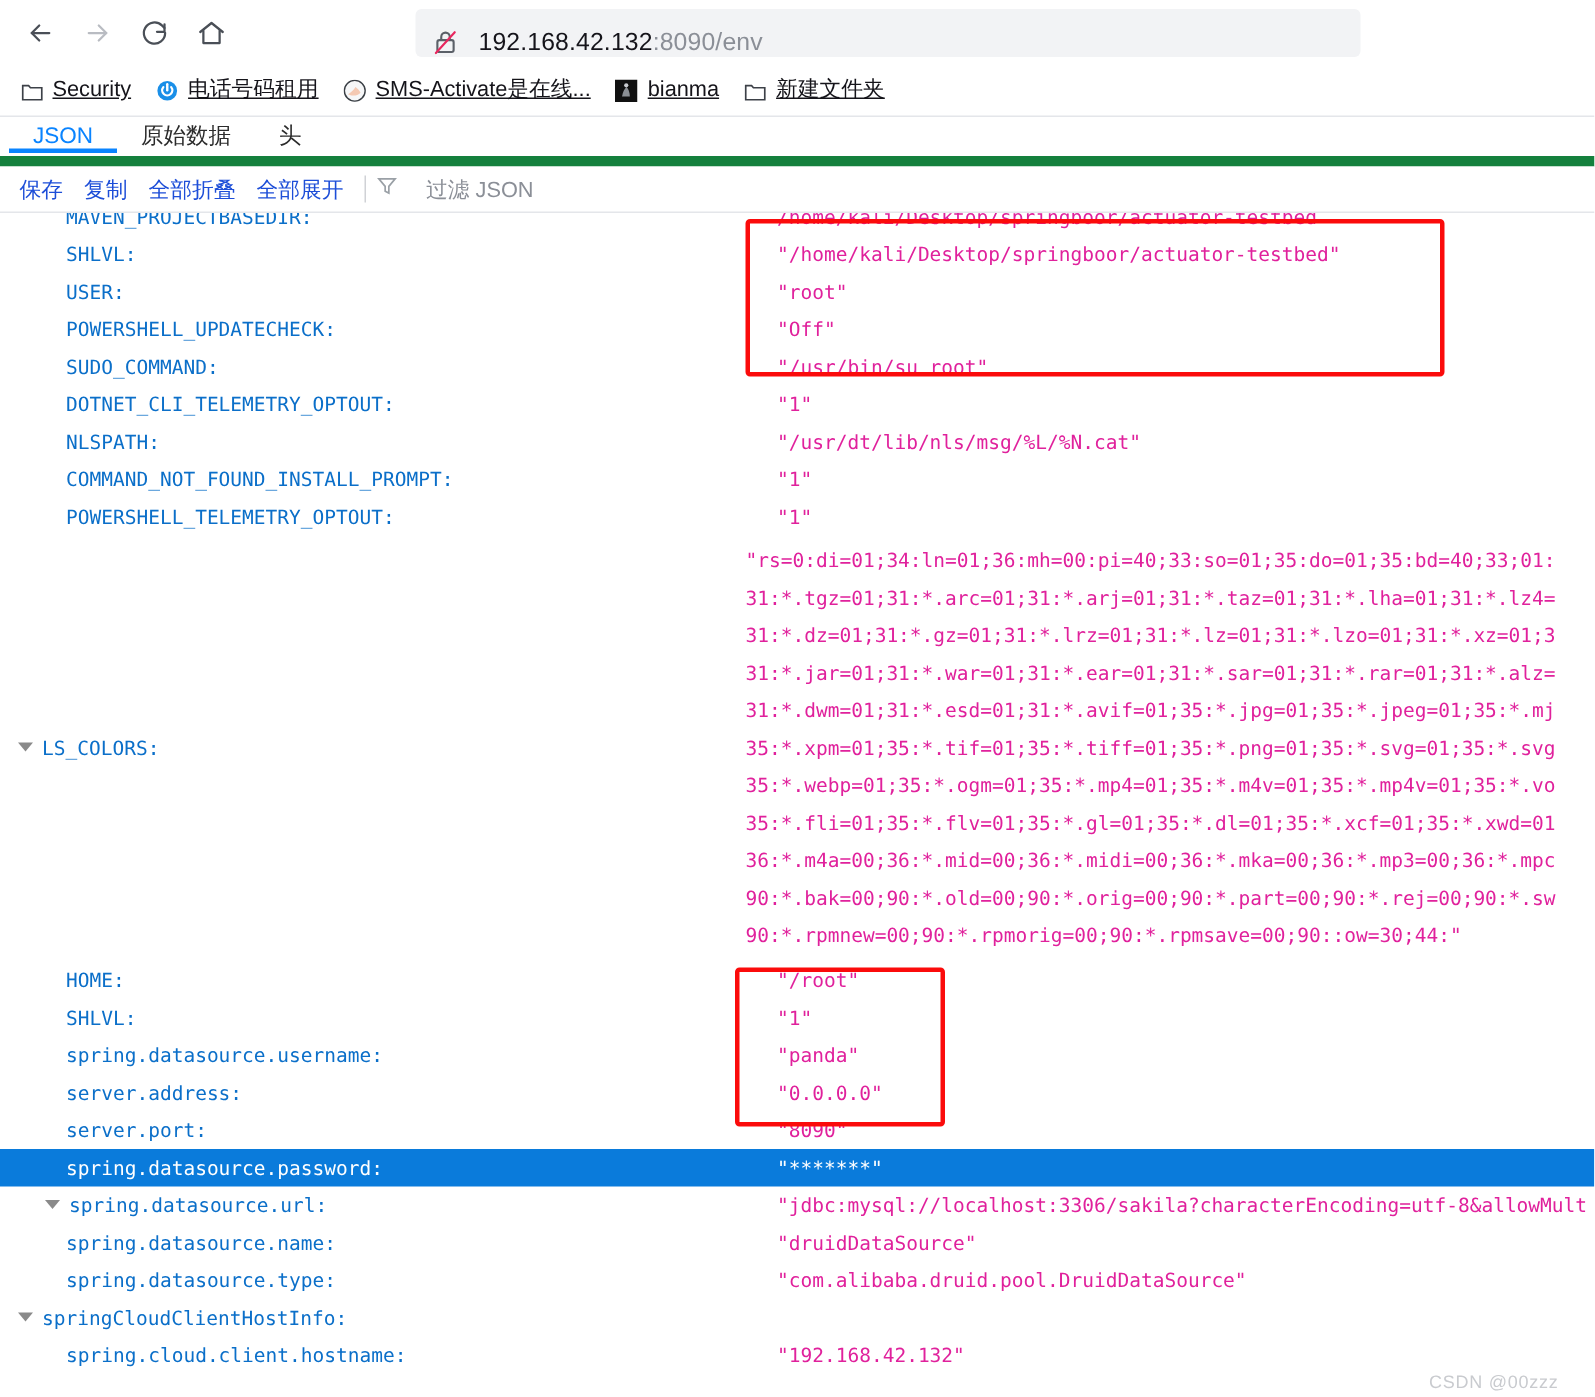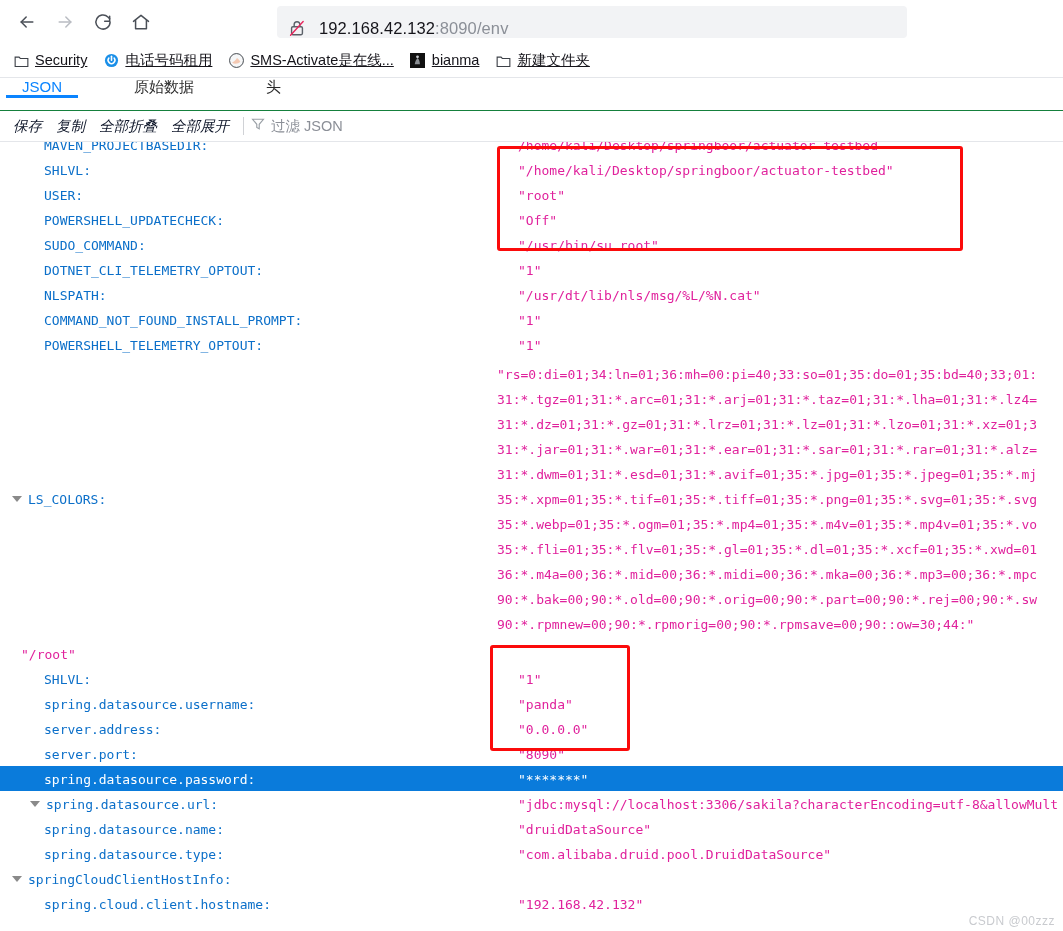--- a/index.html
+++ b/index.html
@@ -76,25 +76,24 @@
     white-space: nowrap;
     text-decoration: underline;
   }
   .bm-icon { width: 16px; height: 16px; margin-right: 6px; flex:0 0 auto; display:flex; align-items:center; justify-content:center; }
   .bm-label { line-height: 1; }
 
   
   #viewer-tabs {
     height: 33px;
     display: flex;
-    align-items: flex-start;
-    border-bottom: 1px solid #15803d;
+    align-items: center;
+    border-bottom: 7px solid #15803d;
     background: #ffffff;
     padding-left: 6px;
-    gap: 40px;
   }
   .viewer-tab {
     display: flex; align-items: center;
     padding: 0 16px;
     font-size: 15px;
     color: #2b2b2b;
     cursor: pointer;
     border-bottom: 3px solid transparent;
     margin-bottom: -1px;
   }
@@ -107,31 +106,30 @@
   #json-toolbar {
     height: 31px;
     display: flex;
     align-items: center;
     padding-left: 6px;
     border-bottom: 1px solid #e4e6ea;
     background: #ffffff;
   }
   .tb-btn {
     font-size: 14.5px;
-    color: #0f172a;
+    color: #1d4ed8;
     padding: 0 7px;
     cursor: pointer;
     white-space: nowrap;
-    font-style: italic;
   }
   .tb-sep {
     width: 1px; height: 18px; background: #d0d2d6; margin: 0 7px;
   }
   #filter-box {
-    display: flex; align-items: center; gap: 6px;
+    display: flex; align-items: center; gap: 19px;
     cursor: text;
   }
   #filter-placeholder { font-size: 14.5px; color: #8b8f97; }
 
   
   #json-panel {
     position: relative;
     width: 1063px;
     height: 790px;
     overflow: hidden;
@@ -203,21 +201,21 @@
     position: absolute;
     border: 3px solid #fb0b0b;
     border-radius: 3px;
     pointer-events: none;
     z-index: 5;
   }
 
   
   #watermark {
     position: absolute;
-    right: 8px;
+    right: 24px;
     bottom: 4px;
     font-size: 12px;
     color: #c9cbcf;
     font-family: "Liberation Sans", sans-serif;
     letter-spacing: 0.5px;
     z-index: 6;
   }
 </style>
 </head>
 <body>
@@ -401,20 +399,21 @@
 35:*.webp=01;35:*.ogm=01;35:*.mp4=01;35:*.m4v=01;35:*.mp4v=01;35:*.vo
 35:*.fli=01;35:*.flv=01;35:*.gl=01;35:*.dl=01;35:*.xcf=01;35:*.xwd=01
 36:*.m4a=00;36:*.mid=00;36:*.midi=00;36:*.mka=00;36:*.mp3=00;36:*.mpc
 90:*.bak=00;90:*.old=00;90:*.orig=00;90:*.part=00;90:*.rej=00;90:*.sw
 90:*.rpmnew=00;90:*.rpmorig=00;90:*.rpmsave=00;90::ow=30;44:"</div>
       </div>
     </div>
 
     <div>
       <div class="json-row">
+        <div class="jkey-cell indent-2"><span class="jkey">HOME:</span></div>
         <div class="jval-cell"><span class="jval">"/root"</span></div>
       </div>
       <div class="json-row">
         <div class="jkey-cell indent-2"><span class="jkey">SHLVL:</span></div>
         <div class="jval-cell"><span class="jval">"1"</span></div>
       </div>
     </div>
 
 
     <div class="json-row">

